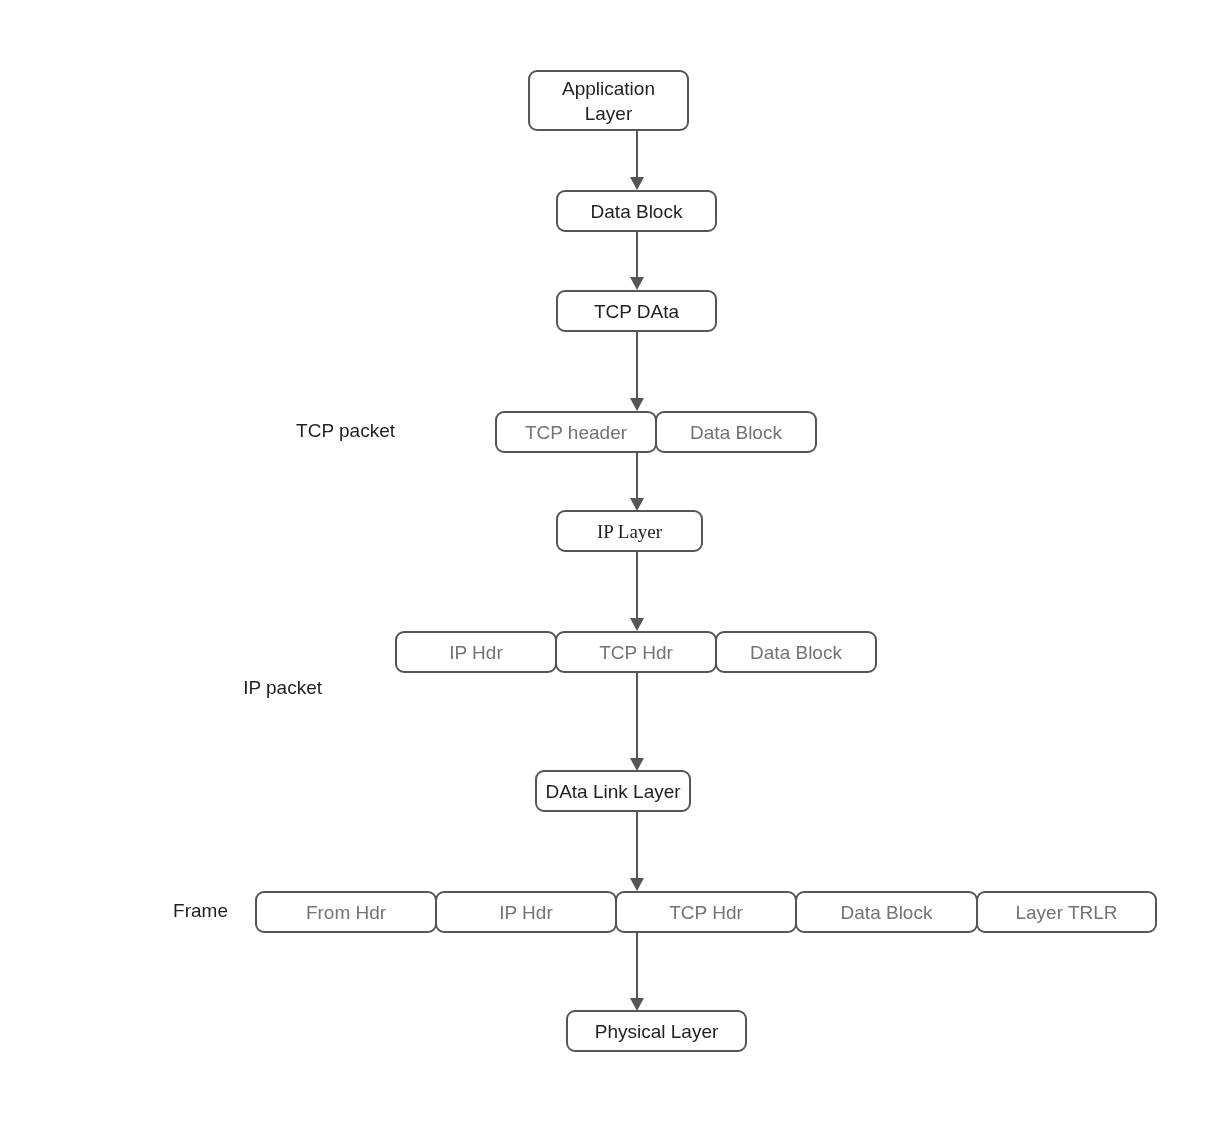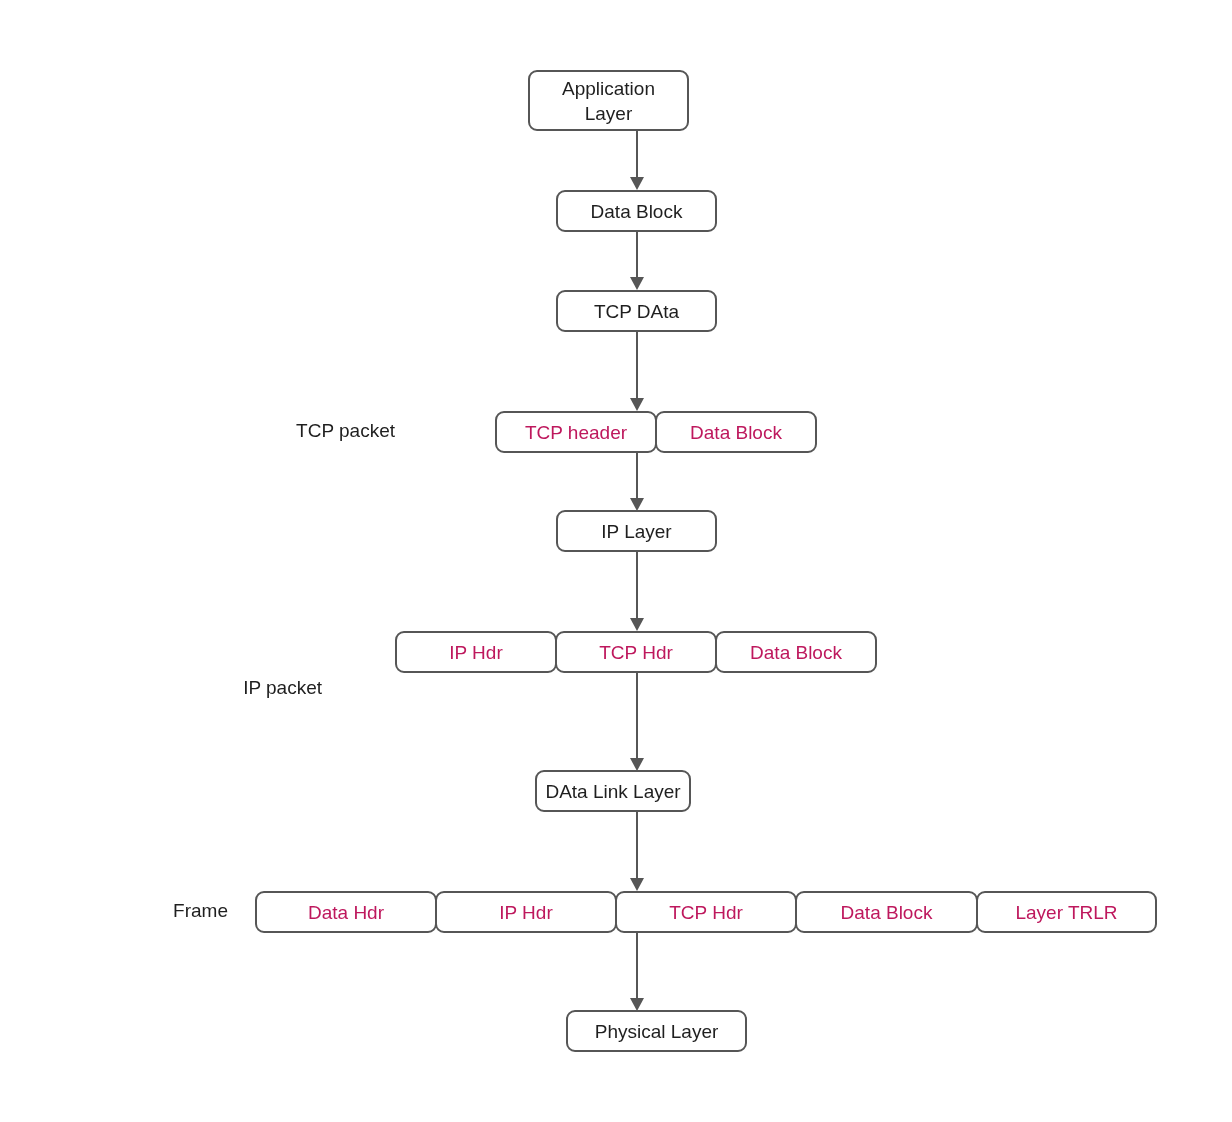--- a/index.html
+++ b/index.html
@@ -46,21 +46,21 @@
   .seg {
     position: absolute;
     box-sizing: border-box;
     border: 2px solid #565656;
     border-radius: 9px;
     background: #ffffff;
     display: flex;
     align-items: center;
     justify-content: center;
     text-align: center;
-    color: #be185d;
+    color: #737373;
     font-size: 19px;
     line-height: 25px;
     z-index: 3;
   }
 
   
   .row-label {
     position: absolute;
     color: #1f1f1f;
     font-size: 19px;
@@ -137,38 +137,38 @@
     <div class="head" style="top:66px;"></div>
   </div>
 
   <div class="node" style="left:528px; top:70px; width:161px; height:61px;">Application
 Layer</div>
 
   <div class="node" style="left:556px; top:190px; width:161px; height:42px;">Data Block</div>
 
   <div class="node" style="left:556px; top:290px; width:161px; height:42px;">TCP DAta</div>
 
-  <div class="node" style="left:556px; top:510px; width:161px; height:42px;">IP Layer</div>
+  <div class="node" style="left:556px; top:510px; width:147px; height:42px;font-family:Liberation Serif, serif;">IP Layer</div>
 
   <div class="node" style="left:535px; top:770px; width:156px; height:42px;">DAta Link Layer</div>
 
   <div class="node" style="left:566px; top:1010px; width:181px; height:42px;text-align:right;">Physical Layer</div>
 
   <div class="row-label" style="left:175px; top:418px; width:220px;">TCP packet</div>
 
   <div class="seg" style="left:495px; top:411px; width:162px; height:42px;">TCP header</div>
   <div class="seg" style="left:655px; top:411px; width:162px; height:42px;">Data Block</div>
 
   <div class="row-label" style="left:102px; top:638px; width:220px;margin-top:37px;">IP packet</div>
 
   <div class="seg" style="left:395px; top:631px; width:162px; height:42px;">IP Hdr</div>
   <div class="seg" style="left:555px; top:631px; width:162px; height:42px;">TCP Hdr</div>
   <div class="seg" style="left:715px; top:631px; width:162px; height:42px;">Data Block</div>
 
   <div class="row-label" style="left:8px; top:898px; width:220px;">Frame</div>
 
-  <div class="seg" style="left:255px; top:891px; width:182px; height:42px;">Data Hdr</div>
+  <div class="seg" style="left:255px; top:891px; width:182px; height:42px;">From Hdr</div>
   <div class="seg" style="left:435px; top:891px; width:182px; height:42px;">IP Hdr</div>
   <div class="seg" style="left:615px; top:891px; width:182px; height:42px;">TCP Hdr</div>
   <div class="seg" style="left:795px; top:891px; width:183px; height:42px;">Data Block</div>
   <div class="seg" style="left:976px; top:891px; width:181px; height:42px;">Layer TRLR</div>
 
 </div>
 
 </body></html>

